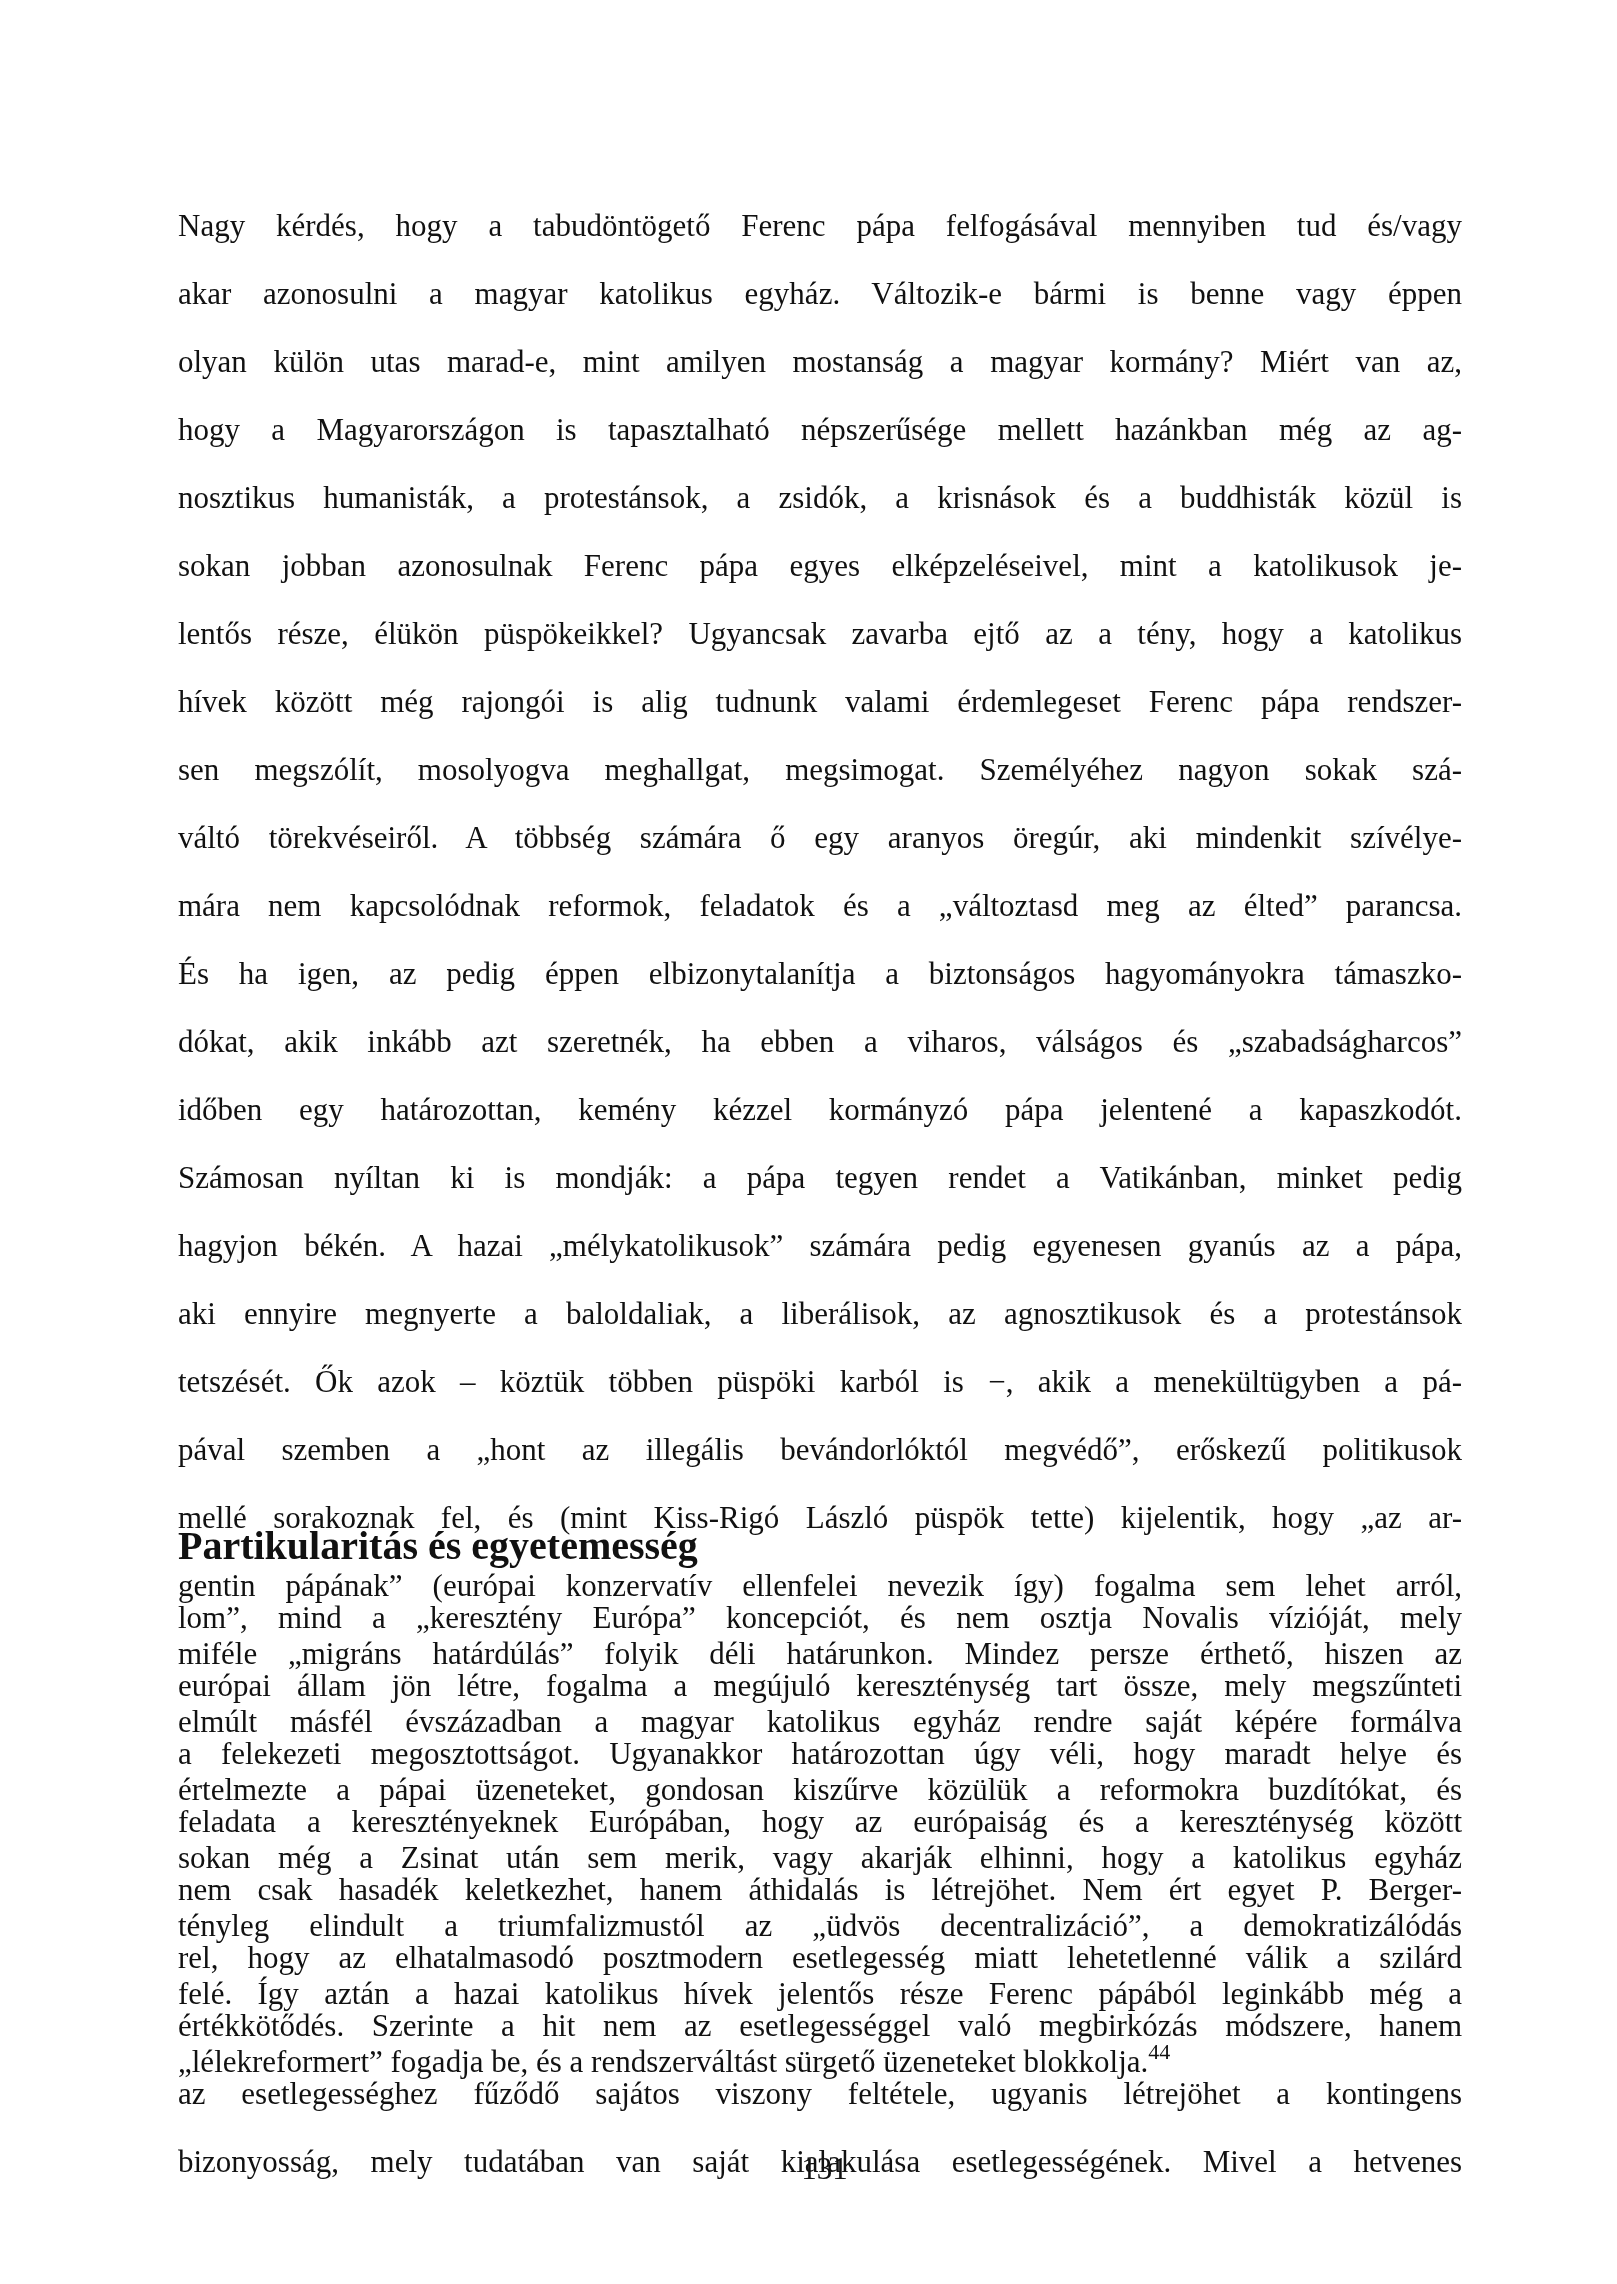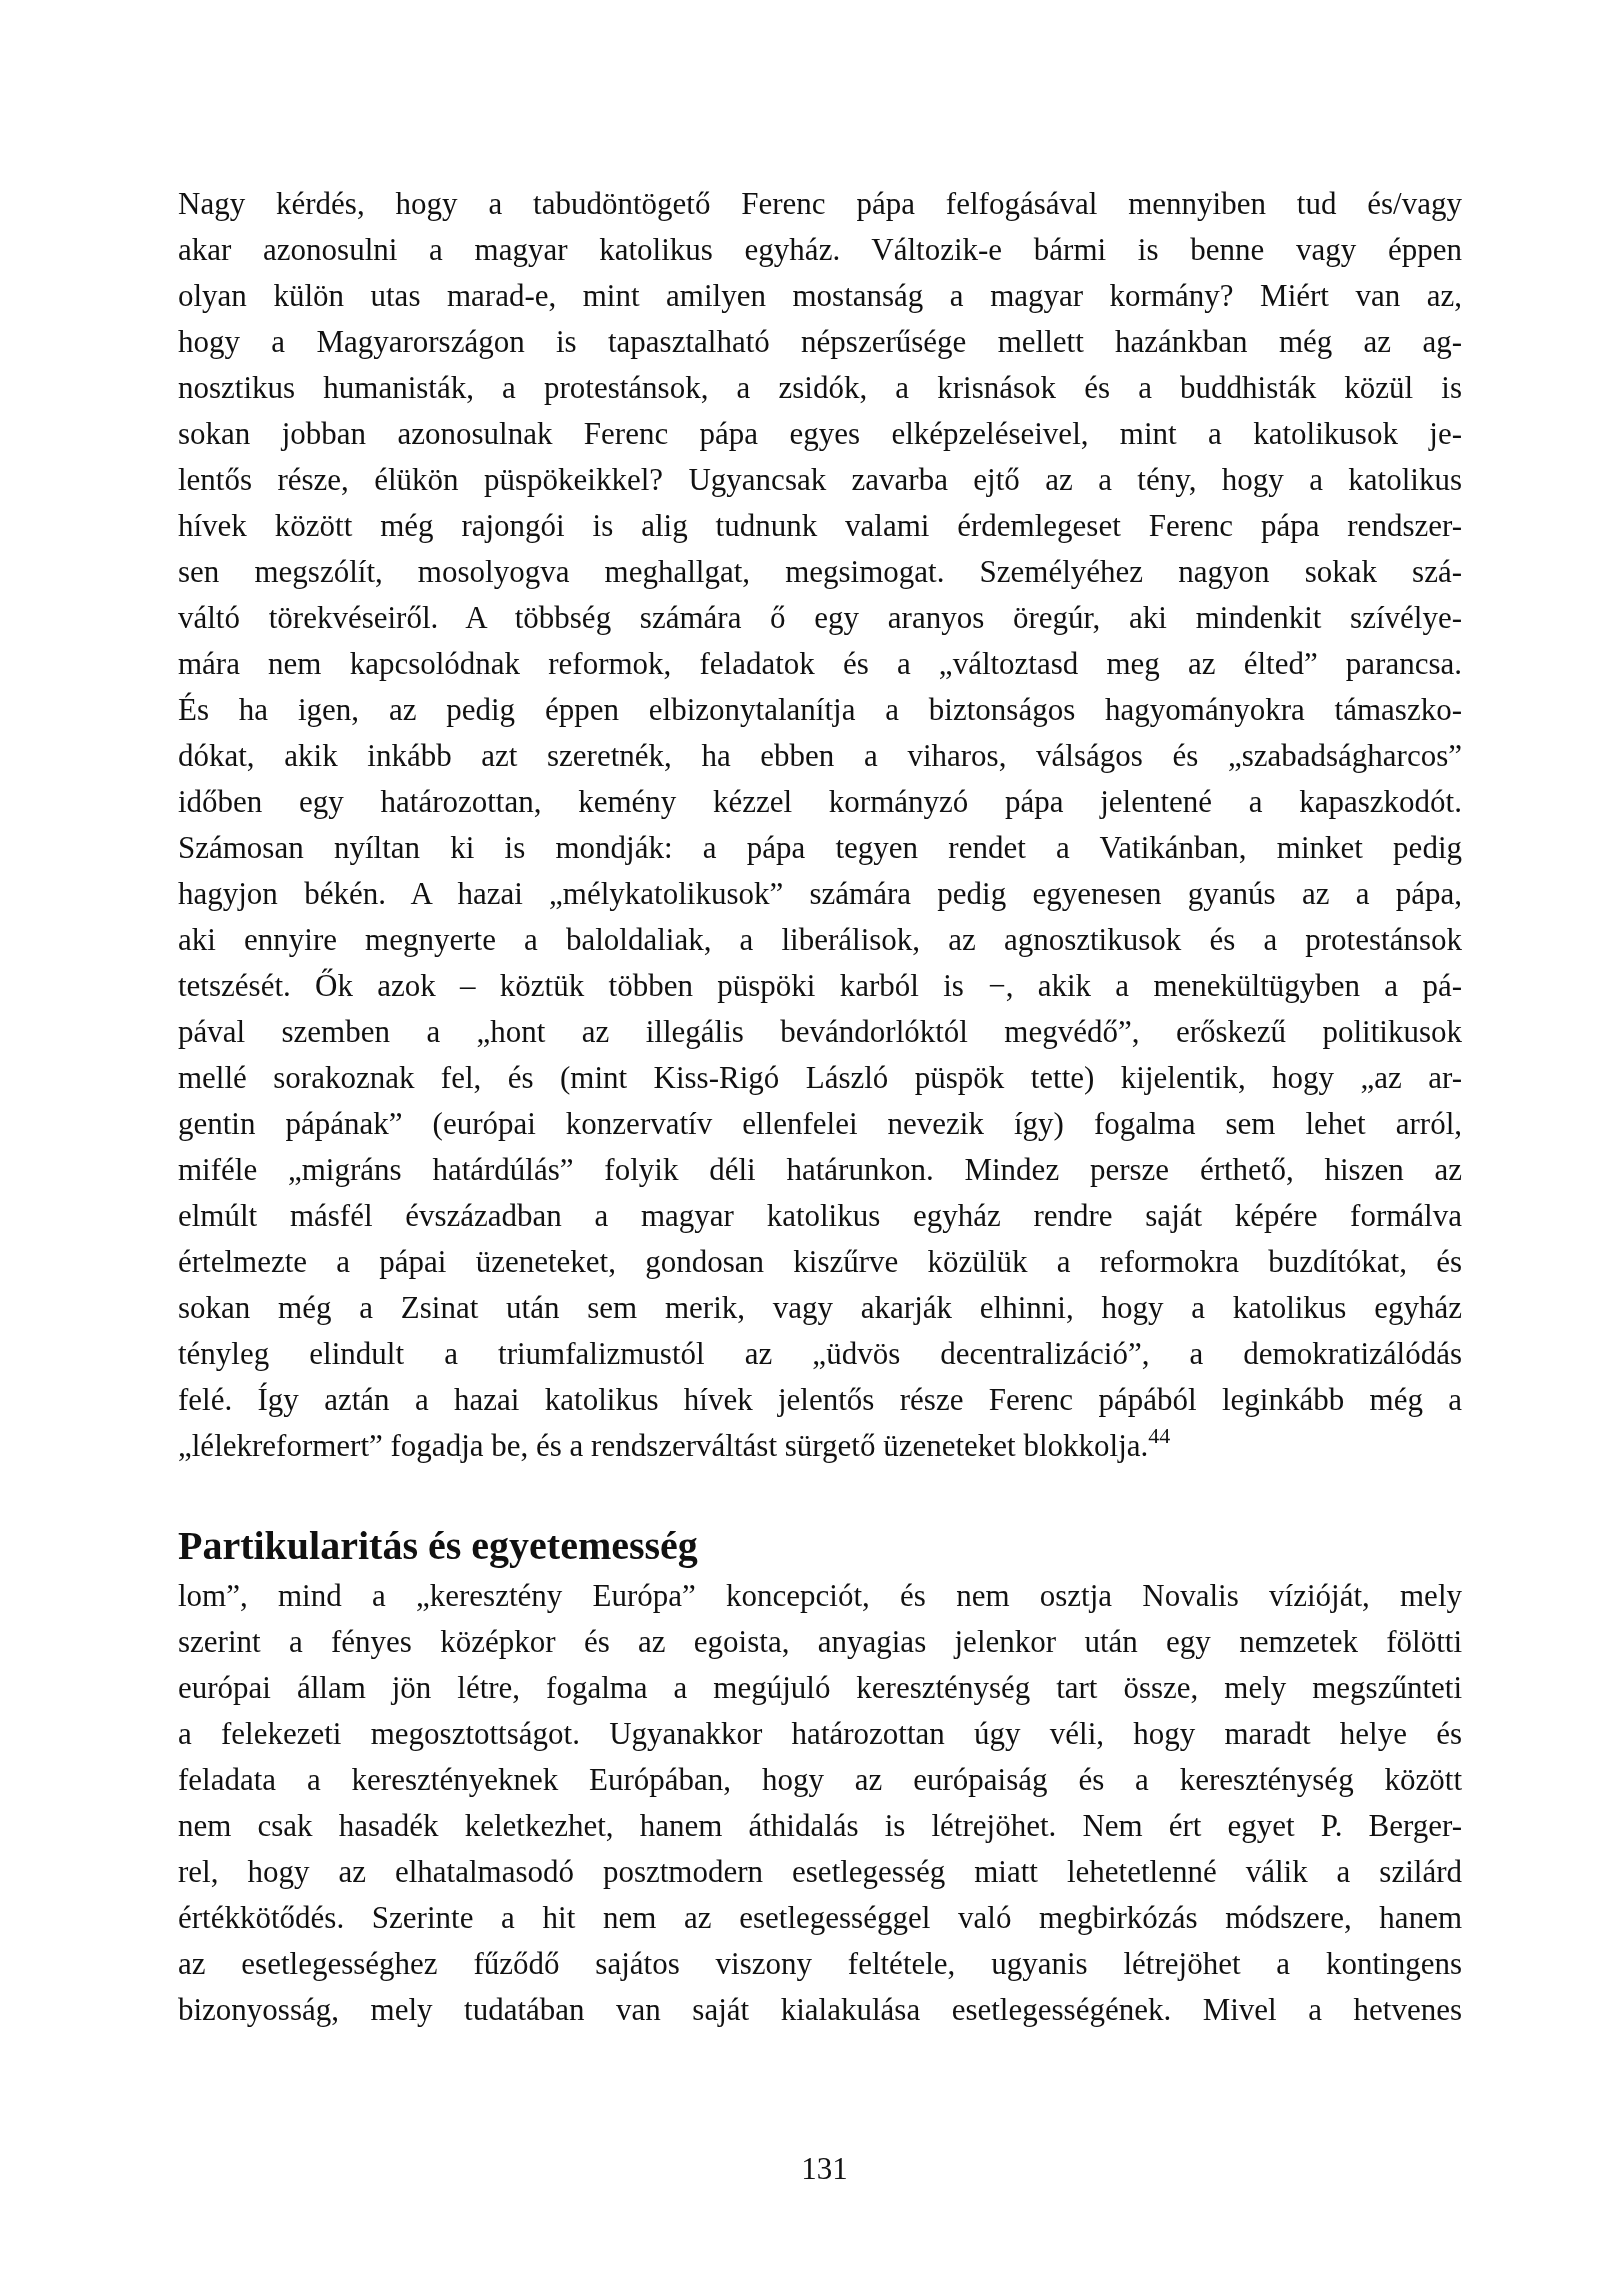--- a/index.html
+++ b/index.html
@@ -22,20 +22,21 @@
       width: 1284px;
     }
     .line {
       display: block;
       font-size: 31px;
       line-height: 46px;
       height: 46px;
       white-space: nowrap;
       text-align: justify;
       text-align-last: justify;
+      margin-top: 22px;
     }
     .line.last {
       text-align-last: left;
     }
     sup {
       font-size: 22px;
       line-height: 0;
       vertical-align: 13.5px;
     }
     .heading {
@@ -94,21 +95,20 @@
   <span class="line">sokan még a Zsinat után sem merik, vagy akarják elhinni, hogy a katolikus egyház</span>
   <span class="line">tényleg elindult a triumfalizmustól az „üdvös decentralizáció”, a demokratizálódás</span>
   <span class="line">felé. Így aztán a hazai katolikus hívek jelentős része Ferenc pápából leginkább még a</span>
   <span class="line last"><span>„lélekreformert” fogadja be, és a rendszerváltást sürgető üzeneteket blokkolja.</span><sup>44</sup></span>
 </div>
 
 <div class="heading">Partikularitás és egyetemesség</div>
 
 <div class="page2">
   <span class="line">lom”, mind a „keresztény Európa” koncepciót, és nem osztja Novalis vízióját, mely</span>
-  <span class="line">szerint a fényes középkor és az egoista, anyagias jelenkor után egy nemzetek fölötti</span>
   <span class="line">európai állam jön létre, fogalma a megújuló kereszténység tart össze, mely megszűnteti</span>
   <span class="line">a felekezeti megosztottságot. Ugyanakkor határozottan úgy véli, hogy maradt helye és</span>
   <span class="line">feladata a keresztényeknek Európában, hogy az európaiság és a kereszténység között</span>
   <span class="line">nem csak hasadék keletkezhet, hanem áthidalás is létrejöhet. Nem ért egyet P. Berger-</span>
   <span class="line">rel, hogy az elhatalmasodó posztmodern esetlegesség miatt lehetetlenné válik a szilárd</span>
   <span class="line">értékkötődés. Szerinte a hit nem az esetlegességgel való megbirkózás módszere, hanem</span>
   <span class="line">az esetlegességhez fűződő sajátos viszony feltétele, ugyanis létrejöhet a kontingens</span>
   <span class="line">bizonyosság, mely tudatában van saját kialakulása esetlegességének. Mivel a hetvenes</span>
 </div>
 

